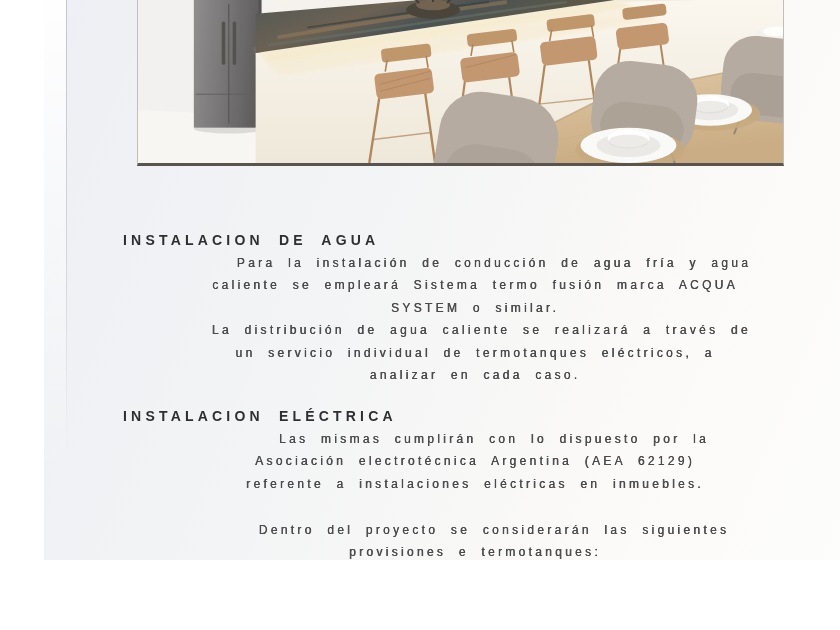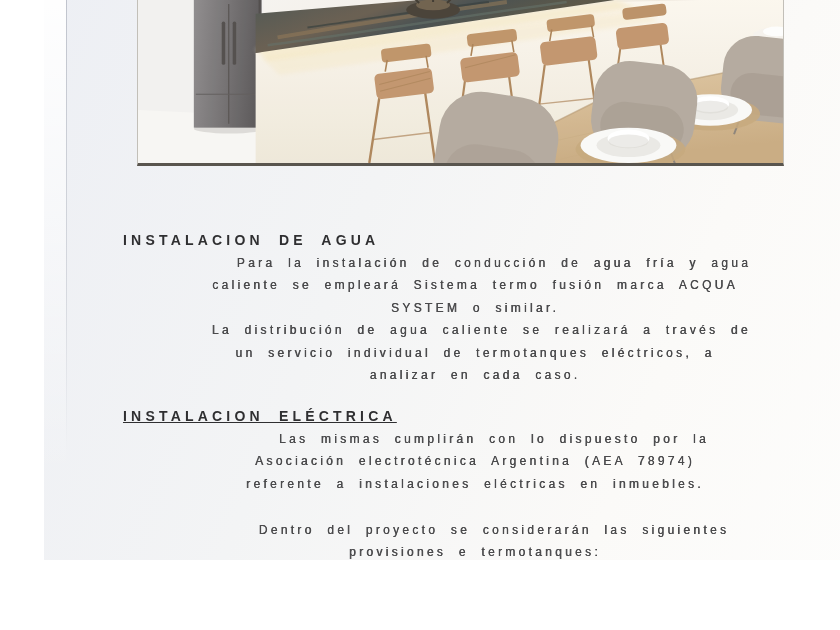--- a/index.html
+++ b/index.html
@@ -35,21 +35,21 @@
     white-space:pre-wrap;
   }
   .bodytext{
     position:absolute;left:78px;width:706px;
     font-size:12px;line-height:22.4px;font-weight:normal;
     letter-spacing:3.3px;word-spacing:6px;color:var(--body_text);
     white-space:pre-wrap;text-shadow:.35px 0 0 currentColor;text-align:center;
   }
   .h-agua{top:230px;}
   .b-agua{top:252px;}
-  .h-elec{top:406px;text-decoration:underline;}
+  .h-elec{top:406px;}
   .b-elec{top:428px;}
   .b-intro{top:519px;}
   .blist{
     position:absolute;left:86px;top:559px;width:700px;margin:0;padding:0;list-style:none;
     font-size:13.5px;line-height:22.4px;letter-spacing:3.3px;word-spacing:6px;
     color:var(--body_text);text-shadow:.35px 0 0 currentColor;
   }
   .blist li{display:flex;align-items:flex-start;}
   .blist .dot{width:20px;flex:0 0 20px;font-size:14px;}
   .blist .txt{white-space:pre-wrap;}
@@ -218,21 +218,21 @@
   <h2 class="headline h-agua">INSTALACION DE AGUA</h2>
   <div class="bodytext b-agua">   Para la instalación de conducción de agua fría y agua
 caliente se empleará Sistema termo fusión marca ACQUA
 SYSTEM o similar.
  La distribución de agua caliente se realizará a través de
 un servicio individual de termotanques eléctricos, a
 analizar en cada caso.</div>
 
   <h2 class="headline h-elec">INSTALACION ELÉCTRICA</h2>
   <div class="bodytext b-elec">   Las mismas cumplirán con lo dispuesto por la
-Asociación electrotécnica Argentina (AEA 78974)
+Asociación electrotécnica Argentina (AEA 62129)
 referente a instalaciones eléctricas en inmuebles.</div>
 
   <div class="bodytext b-intro">   Dentro del proyecto se considerarán las siguientes
 provisiones e termotanques:</div>
 
   <ul class="blist">
     <li>
       <span class="dot">•</span>
     </li>
     <li>

